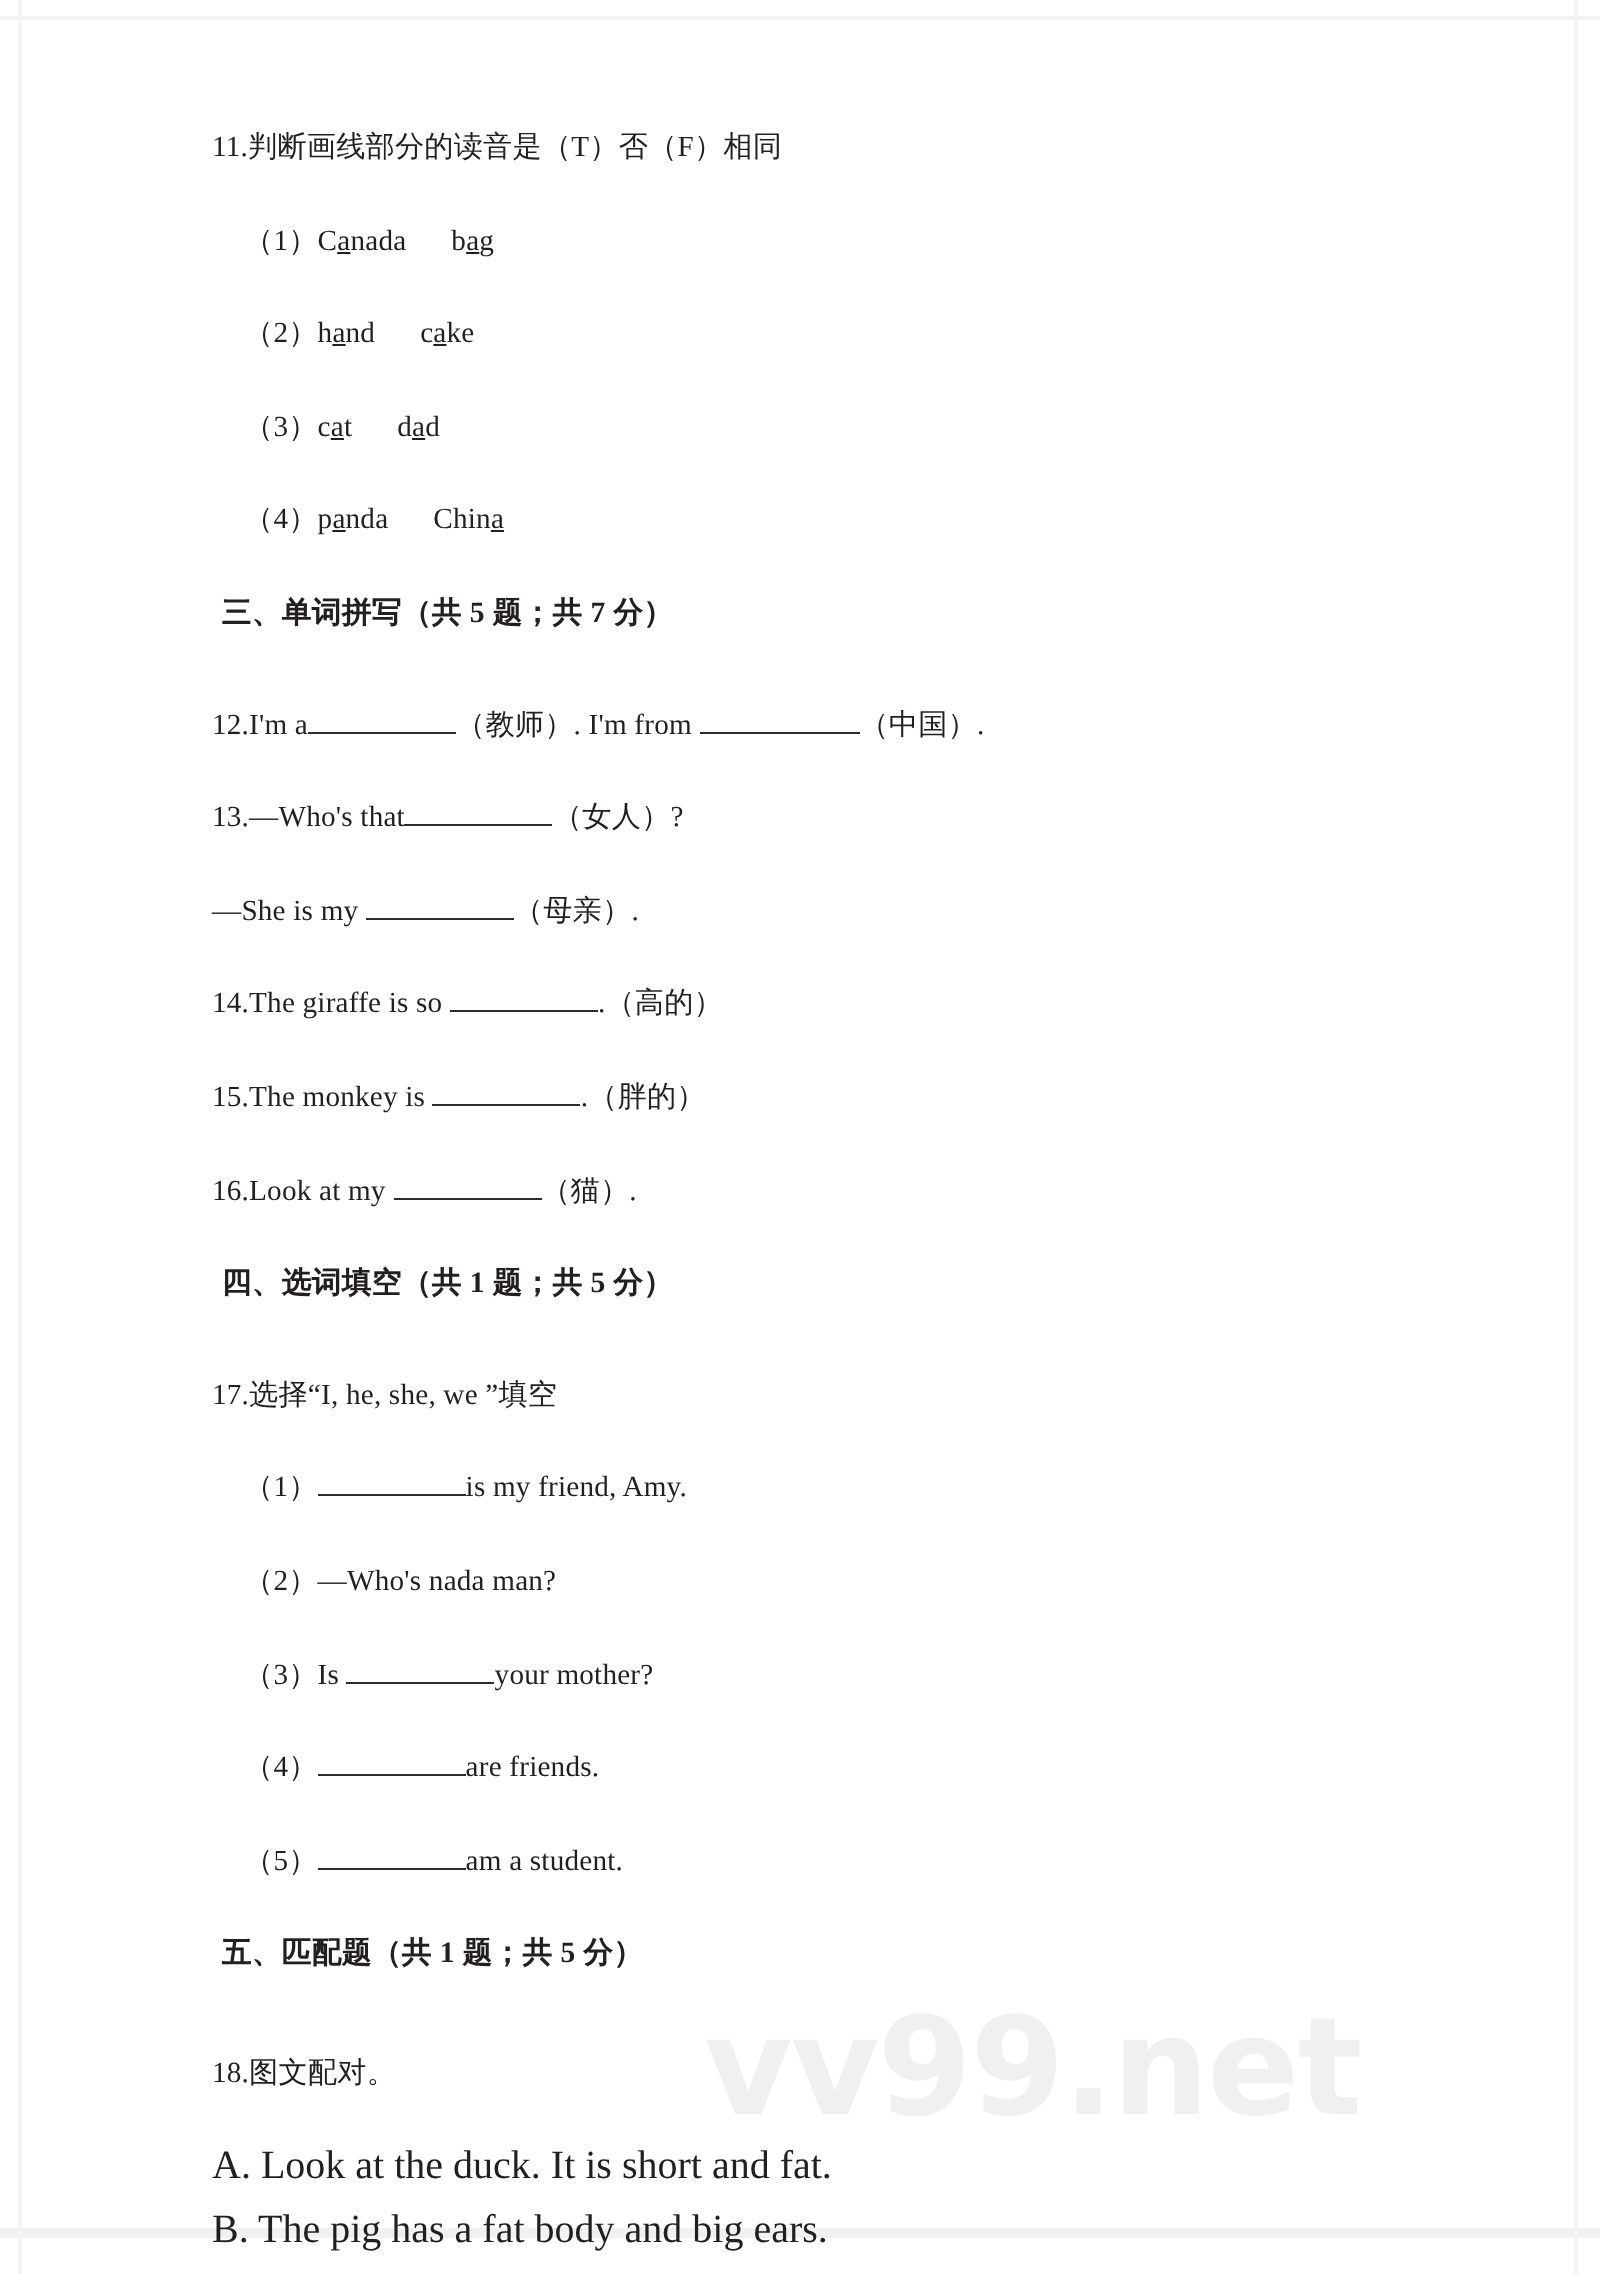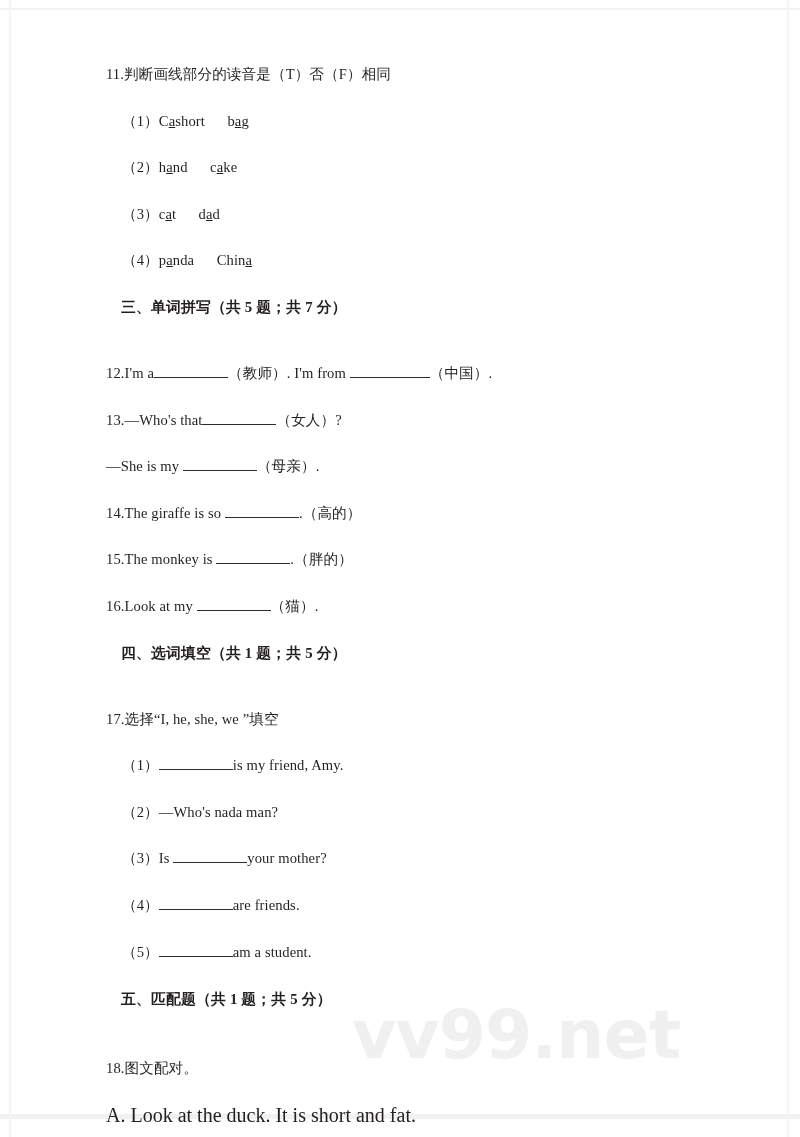--- a/index.html
+++ b/index.html
@@ -42,21 +42,21 @@
     letter-spacing: 0.1px;
   }
   .q-line  { margin: 0; }
   .sub     { padding-left: 16px; }
   .sub2    { padding-left: 0px; }
 
   .section-head {
     font-size: 14.8px;
     line-height: 32px;
     font-weight: bold;
-    margin: 15px;
+    margin: 5px;
     letter-spacing: 0.2px;
   }
 
   .u { text-decoration: underline; text-underline-offset: 1px; }
 
   .blank {
     display: inline-block;
     border-bottom: 1px solid #2b2b2b;
     vertical-align: baseline;
   }
@@ -87,21 +87,21 @@
 
   <div class="edge edge-top"></div>
   <div class="edge edge-bottom"></div>
   <div class="edge edge-left"></div>
   <div class="edge edge-right"></div>
 
   <div class="content">
 
     <p class="line q-line">11.判断画线部分的读音是（T）否（F）相同</p>
 
-    <p class="line sub"><span>（1）</span><span><span>C</span><span class="u">a</span><span>short</span></span><span>&nbsp;&nbsp;&nbsp;&nbsp;&nbsp;&nbsp;</span><span><span>b</span><span class="u">a</span><span>g</span></span></p>
+    <p class="line sub"><span>（1）</span><span><span>C</span><span class="u">a</span><span>nada</span></span><span>&nbsp;&nbsp;&nbsp;&nbsp;&nbsp;&nbsp;</span><span><span>b</span><span class="u">a</span><span>g</span></span></p>
 
     <p class="line sub"><span>（2）</span><span><span>h</span><span class="u">a</span><span>nd</span></span><span>&nbsp;&nbsp;&nbsp;&nbsp;&nbsp;&nbsp;</span><span><span>c</span><span class="u">a</span><span>ke</span></span></p>
 
     <p class="line sub"><span>（3）</span><span><span>c</span><span class="u">a</span><span>t</span></span><span>&nbsp;&nbsp;&nbsp;&nbsp;&nbsp;&nbsp;</span><span><span>d</span><span class="u">a</span><span>d</span></span></p>
 
     <p class="line sub"><span>（4）</span><span><span>p</span><span class="u">a</span><span>nda</span></span><span>&nbsp;&nbsp;&nbsp;&nbsp;&nbsp;&nbsp;</span><span><span>Chin</span><span class="u">a</span><span></span></span></p>
 
     <p class="section-head">三、单词拼写（共 5 题；共 7 分）</p>
 
     <div class="gap-4"></div>

